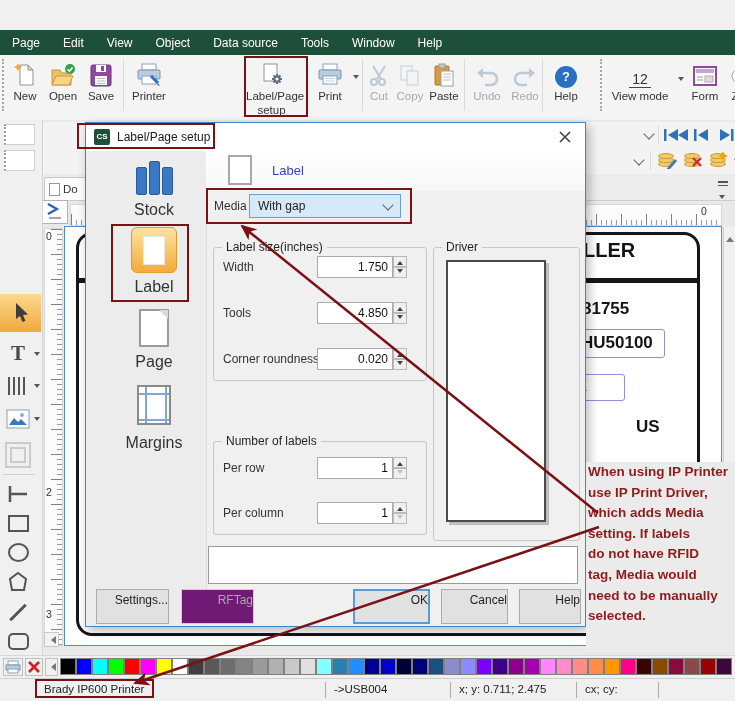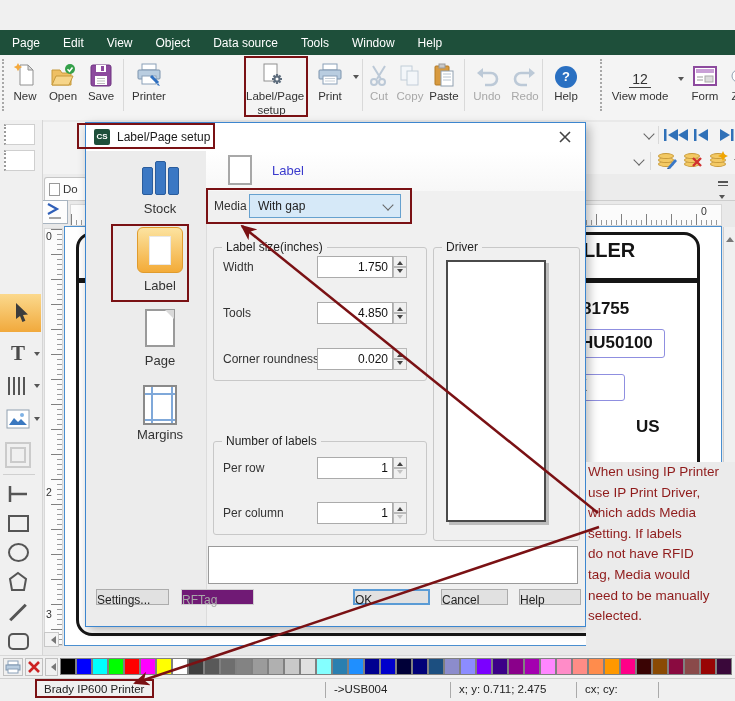--- a/index.html
+++ b/index.html
@@ -58,21 +58,21 @@
 .tri-left{width:0;height:0;border:4px solid transparent;border-right:5px solid #777}
 .hscrollbtn{left:44px;top:632px;width:15px;height:15px;background:#f3f3f3;border:1px solid #c8c8c8;display:flex;align-items:center;justify-content:center;box-sizing:border-box}
 .coins{position:relative;width:18px;height:16px}
 .coins span{position:absolute;left:0;width:16px;height:6px;border-radius:50%;background:#f3c964;border:1px solid #c89a3a;box-sizing:border-box}
 
 .dialog{left:85px;top:122px;width:499px;height:503px;background:#f0f0f0;border:1px solid #3c86cf;box-shadow:3px 4px 10px rgba(0,0,0,.28);z-index:10;box-sizing:content-box}
 .dlg-title{position:absolute;left:0;top:0;width:100%;height:28px;background:#fff}
 .cslogo{position:absolute;left:8px;top:6px;width:16px;height:16px;background:var(--green,#1e4f3a);color:#fff;border-radius:2px;font-size:8px;font-weight:bold;text-align:center;line-height:16px}
 .dlgtitletext{position:absolute;left:31px;top:7px;font-size:12px;color:#1a1a1a}
 .side{position:absolute;left:0;top:28px;width:120px;height:475px;background:#ececec;border-right:1px solid #dcdcdc}
-.sitem{position:absolute;left:14px;width:120px;text-align:center;font-size:13px;color:#333}
+.sitem{position:absolute;left:8px;width:120px;text-align:center;font-size:16px;color:#333}
 .book{display:inline-block;width:9px;margin:0 1px;background:#3b78c4;border:1px solid #2a5c9c;border-radius:2px;vertical-align:bottom}
 .lbltile{width:46px;height:46px;margin:0 auto;border-radius:6px;background:linear-gradient(#fce3a0,#f3ab38);border:1px solid #e09b2d;display:flex;align-items:center;justify-content:center;box-sizing:border-box}
 .lbltile>div{width:20px;height:27px;background:#fff;border:1px solid #e8e8e8}
 .pageic{position:relative;width:30px;height:38px;margin:0 auto;background:#fff;border:2px solid #9a9a9a;box-sizing:border-box}
 .pageic .fold{position:absolute;right:-1px;top:-1px;width:0;height:0;border-left:9px solid transparent;border-top:9px solid #d9d9d9}
 .marginic{width:34px;height:40px;margin:0 auto;background:#fff;border:2px solid #8a8a8a;box-sizing:border-box;background-image:linear-gradient(#7fa8d9,#7fa8d9),linear-gradient(#7fa8d9,#7fa8d9),linear-gradient(#7fa8d9,#7fa8d9),linear-gradient(#7fa8d9,#7fa8d9);background-size:2px 100%,2px 100%,100% 2px,100% 2px;background-position:6px 0,26px 0,0 6px,0 32px;background-repeat:no-repeat}
 .hdrband{position:absolute;left:120px;top:28px;width:379px;height:40px;background:linear-gradient(#ffffff,#f7f7f7)}
 .hdricon{position:absolute;left:22px;top:4px;width:24px;height:30px;background:#fff;border:2px solid #a8a8a8;box-sizing:border-box}
 .hdrtext{position:absolute;left:66px;top:12px;font-size:13px;color:#3a3acc}
 .medialabel{position:absolute;left:128px;top:76px;font-size:12px;color:#333}
@@ -81,25 +81,25 @@
 .gleg{position:absolute;top:-8px;left:8px;background:#f0f0f0;padding:0 4px;font-size:12px;color:#1f1f1f;white-space:nowrap}
 .flabel{position:absolute;left:9px;font-size:12px;color:#333;white-space:nowrap}
 .fld{position:absolute;left:103px;width:76px;height:22px;background:#fff;border:1px solid #ababab;font-size:12px;color:#111;text-align:right;padding:3px 4px 0 0;box-sizing:border-box}
 .spin{position:absolute;left:179px;width:14px;height:22px}
 .spin>div{height:11px;background:#f0f0f0;border:1px solid #b9b9b9;box-sizing:border-box;display:flex;align-items:center;justify-content:center}
 .sup{width:0;height:0;border:3px solid transparent;border-bottom:4px solid #444}
 .sdn{width:0;height:0;border:3px solid transparent;border-top:4px solid #444}
 .sdn.gray{border-top-color:#c2c2c2}
 .pvrect{position:absolute;left:12px;top:12px;width:100px;height:262px;background:#fff;border:2px solid #4a4a4a;box-shadow:3px 3px 0 #bdbdbd;box-sizing:border-box}
 .widebox{position:absolute;left:122px;top:423px;width:370px;height:38px;background:#fff;border:1px solid #9a9a9a;box-sizing:border-box}
-.btn{position:absolute;top:466px;height:16px;background:#e1e1e1;border:1px solid #acacac;font-size:12px;color:#1f1f1f;text-align:left;line-height:21px;box-sizing:border-box}
+.btn{position:absolute;top:466px;height:35px;background:#e1e1e1;border:1px solid #acacac;font-size:12px;color:#1f1f1f;text-align:right;line-height:21px;box-sizing:border-box}
 .btn.focus{border:2px solid #5a9bd5;line-height:19px}
 .btn.dis{color:#a9a9a9;background:#701a75;border-color:#cfcfcf}
 
-.note{left:586px;top:462px;width:149px;height:188px;background:#ebebeb;z-index:12;font-weight:normal;font-size:13.5px;line-height:20.6px;padding-left:2px;box-sizing:border-box;white-space:nowrap}
+.note{left:586px;top:462px;width:149px;height:188px;background:#ebebeb;z-index:12;font-weight:bold;font-size:13.5px;line-height:20.6px;padding-left:2px;box-sizing:border-box;white-space:nowrap}
 .annbox{position:absolute;border:2.5px solid var(--ann,#7a1114);z-index:25;pointer-events:none;box-sizing:border-box}
 
 .palrow{left:0;top:655px;width:735px;height:23px;background:#f0f0f0;border-top:1px solid #d8d8d8}
 .swatches{position:absolute;left:60px;top:2px;display:flex}
 .sw{width:16px;height:17px;border:1px solid #808080;box-sizing:border-box}
 .pbtn{position:absolute;top:2px;background:#f0f0f0;border:1px solid #c0c0c0;display:flex;align-items:center;justify-content:center;box-sizing:border-box}
 .status{left:0;top:678px;width:735px;height:23px;background:#f0f0f0;border-top:1px solid #cfcfcf;font-size:11.5px;color:#222}
 .ssep{position:absolute;top:3px;width:1px;height:16px;background:#aaa}
 .sbtext{position:absolute;top:4px;white-space:nowrap}
 </style>
@@ -458,21 +458,21 @@
         <div style="margin-top:5px">Label</div>
       </div>
       <div class="sitem" style="top:158px">
         <div class="pageic">
             <div class="fold"></div>
           </div>
         <div style="margin-top:6px">Page</div>
       </div>
       <div class="sitem" style="top:234px">
         <div class="marginic"></div>
-        <div style="margin-top:2px">Margins</div>
+        <div style="margin-top:9px">Margins</div>
       </div>
     </div>
     <div class="hdrband">
       <div class="hdricon"></div>
       <span class="hdrtext">Label</span>
     </div>
     <span class="medialabel">Media</span>
     <div class="dropdown">
       <span>With gap</span>
       <span class="dchev" style="margin-top:-3px"></span>

